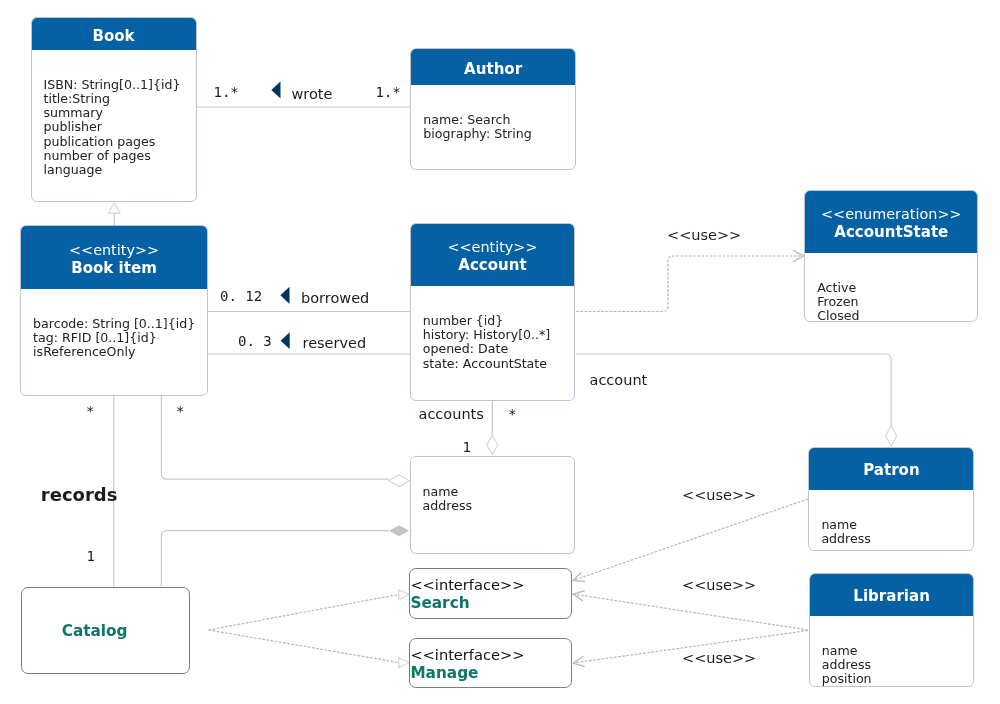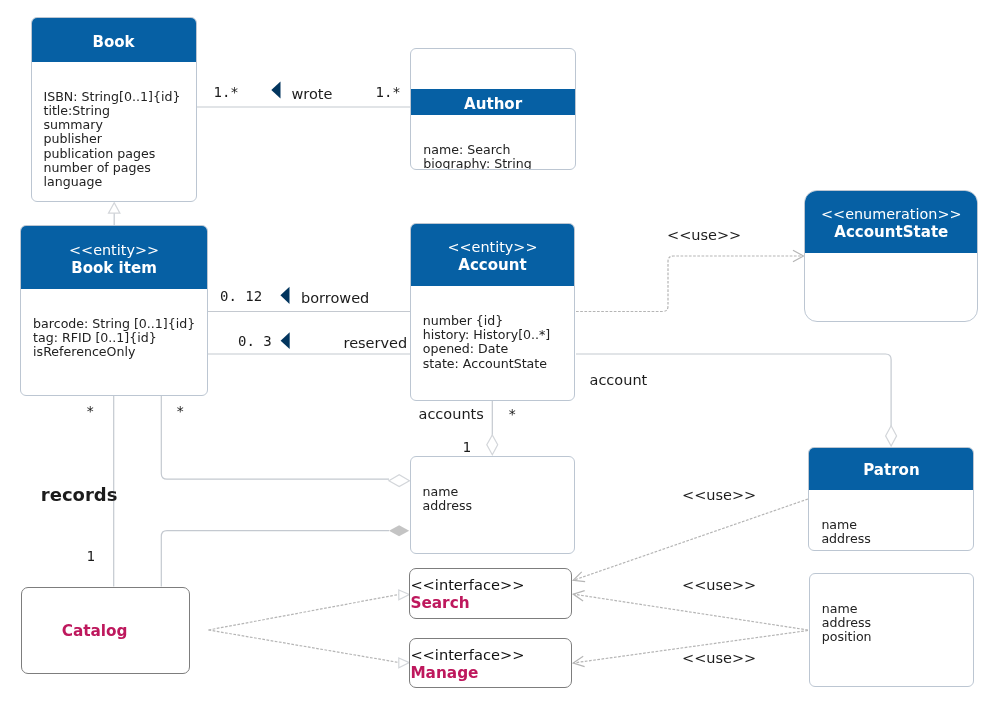--- a/index.html
+++ b/index.html
@@ -11,21 +11,21 @@
   .node{position:absolute;box-sizing:border-box;border-radius:6px;overflow:hidden;transform:translateZ(0);}
   .node.blue{border:1.3px solid #bcc6d2;background:#fff;}
   .node.plain{border:1.7px solid #7d7d7d;background:#fff;border-radius:7px;}
   .hdr{background:#0660A4;color:#fff;text-align:center;box-sizing:border-box;display:flex;flex-direction:column;align-items:center;justify-content:center;padding-top:4.5px;}
   .hdr .ster{display:block;font-weight:400;font-size:14.4px;line-height:17px;}
   .hdr .nm{display:block;font-weight:700;font-size:15.05px;line-height:19px;}
   .body{box-sizing:border-box;padding:28px 0 0 12px;}
   .attr{font-size:12.6px;line-height:14.2px;color:#222;white-space:nowrap;}
   .plainbody{display:flex;flex-direction:column;justify-content:center;height:100%;padding-top:2px;box-sizing:border-box;}
   .plainbody .ster{font-weight:400;font-size:14.6px;line-height:19px;color:#111;}
-  .plainbody .nm{font-weight:700;font-size:15.3px;line-height:19px;color:#be185d;}
+  .plainbody .nm{font-weight:700;font-size:15.3px;line-height:19px;color:#0f766e;}
   .lbl{position:absolute;transform:translateZ(0);font-size:14.5px;line-height:16px;color:#1c1c1c;white-space:nowrap;}
   .lbl.b{font-weight:700;font-size:18px;}
   .lbl.mono{font-family:"DejaVu Sans Mono",monospace;font-size:14px;}
 </style>
 </head>
 <body>
 
 <div id="stage">
   <svg id="svgroot" width="1000" height="704" viewBox="0 0 1000 704">
       <path d="M 196.5 107 L 411 107" stroke="#c4c9d0" stroke-width="1.2" fill="none"></path>
@@ -52,35 +52,35 @@
       <path d="M 808 630 L 573.2 594.1" stroke="#b5b5b5" stroke-width="1.2" stroke-dasharray="2.7 1.5" fill="none"></path>
       <path d="M 584.67 590.57 L 573.2 594.1 L 583.09 600.89" stroke="#b5b5b5" stroke-width="1.2" fill="none" stroke-linecap="butt" stroke-linejoin="miter"></path>
       <path d="M 808 630.5 L 573.2 663" stroke="#b5b5b5" stroke-width="1.2" stroke-dasharray="2.7 1.5" fill="none"></path>
       <path d="M 583.19 656.35 L 573.2 663 L 584.62 666.69" stroke="#b5b5b5" stroke-width="1.2" fill="none" stroke-linecap="butt" stroke-linejoin="miter"></path>
       <path d="M 208.5 630 L 399 594.4" stroke="#b5b5b5" stroke-width="1.2" stroke-dasharray="2.7 1.5" fill="none"></path>
       <path d="M 398.8 590.0 L 409.3 594.5 L 398.8 599.7 Z" fill="#fff" stroke="#d3d6da" stroke-width="1.2"></path>
       <path d="M 208.5 630 L 399 662.5" stroke="#b5b5b5" stroke-width="1.2" stroke-dasharray="2.7 1.5" fill="none"></path>
       <path d="M 398.8 658.0 L 409.3 662.6 L 398.8 667.8 Z" fill="#fff" stroke="#d3d6da" stroke-width="1.2"></path>
     </svg>
 <div class="node blue" style="left: 30.5px; top: 16.8px; width: 166px; height: 185.5px;">
-      <div class="hdr" style="height: 44px;">
+      <div class="hdr" style="height: 32px;">
         <span class="nm">Book</span>
       </div>
       <div class="body">
         <div class="attr">ISBN: String[0..1]{id}</div>
         <div class="attr">title:String</div>
         <div class="attr">summary</div>
         <div class="attr">publisher</div>
         <div class="attr">publication pages</div>
         <div class="attr">number of pages</div>
         <div class="attr">language</div>
       </div>
     </div>
     <div class="node blue" style="left: 410.3px; top: 47.8px; width: 165.6px; height: 122.4px;">
-      <div class="hdr" style="height: 26px; margin-top: 40px;">
+      <div class="hdr" style="height: 36px;">
         <span class="nm">Author</span>
       </div>
       <div class="body">
         <div class="attr">name: Search</div>
         <div class="attr">biography: String</div>
       </div>
     </div>
     <div class="node blue" style="left: 20.1px; top: 225.3px; width: 187.9px; height: 171px;">
       <div class="hdr" style="height: 62.3px;">
         <span class="ster">&lt;&lt;entity&gt;&gt;</span>
@@ -97,42 +97,50 @@
         <span class="ster">&lt;&lt;entity&gt;&gt;</span>
         <span class="nm">Account</span>
       </div>
       <div class="body">
         <div class="attr">number {id}</div>
         <div class="attr">history: History[0..*]</div>
         <div class="attr">opened: Date</div>
         <div class="attr">state: AccountState</div>
       </div>
     </div>
-    <div class="node blue" style="left: 804.2px; top: 190.1px; width: 174.2px; height: 132.3px; border-radius: 13px;">
+    <div class="node blue" style="left: 804.2px; top: 190.1px; width: 174.2px; height: 132.3px;">
       <div class="hdr" style="height: 61.7px;">
         <span class="ster">&lt;&lt;enumeration&gt;&gt;</span>
         <span class="nm">AccountState</span>
+      </div>
+      <div class="body">
+        <div class="attr">Active</div>
+        <div class="attr">Frozen</div>
+        <div class="attr">Closed</div>
       </div>
     </div>
     <div class="node blue" style="left: 409.6px; top: 455.6px; width: 165.4px; height: 98.7px;">
       <div class="body">
         <div class="attr">name</div>
         <div class="attr">address</div>
       </div>
     </div>
     <div class="node blue" style="left: 808.4px; top: 446.5px; width: 166.1px; height: 104.3px;">
       <div class="hdr" style="height: 42px;">
         <span class="nm">Patron</span>
       </div>
       <div class="body">
         <div class="attr">name</div>
         <div class="attr">address</div>
       </div>
     </div>
     <div class="node blue" style="left: 808.7px; top: 572.5px; width: 165.8px; height: 114.2px;">
+      <div class="hdr" style="height: 42px;">
+        <span class="nm">Librarian</span>
+      </div>
       <div class="body">
         <div class="attr">name</div>
         <div class="attr">address</div>
         <div class="attr">position</div>
       </div>
     </div>
     <div class="node plain" style="left: 409.4px; top: 567.9px; width: 162.9px; height: 51.2px;">
       <div class="plainbody">
         <span class="ster">&lt;&lt;interface&gt;&gt;</span>
         <span class="nm">Search</span>
@@ -147,21 +155,21 @@
     <div class="node plain" style="left: 20.7px; top: 586.5px; width: 169px; height: 87px; padding-left: 40px;">
       <div class="plainbody">
         <span class="nm">Catalog</span>
       </div>
     </div>
     <div class="lbl" style="left: 291.5px; top: 85.5px;">wrote</div>
     <div class="lbl mono" style="left: 213.5px; top: 83.5px;">1.*</div>
     <div class="lbl mono" style="left: 375.5px; top: 83.5px;">1.*</div>
     <div class="lbl" style="left: 301px; top: 290px;">borrowed</div>
     <div class="lbl mono" style="left: 220px; top: 288px;">0. 12</div>
-    <div class="lbl" style="left: 302.5px; top: 334.5px; margin-left: 41px;">reserved</div>
+    <div class="lbl" style="left: 302.5px; top: 334.5px;">reserved</div>
     <div class="lbl mono" style="left: 238px; top: 333px;">0. 3</div>
     <div class="lbl" style="left: 667px; top: 226.5px;">&lt;&lt;use&gt;&gt;</div>
     <div class="lbl" style="left: 682px; top: 486.5px;">&lt;&lt;use&gt;&gt;</div>
     <div class="lbl" style="left: 682px; top: 577px;">&lt;&lt;use&gt;&gt;</div>
     <div class="lbl" style="left: 682px; top: 650px;">&lt;&lt;use&gt;&gt;</div>
     <div class="lbl" style="left: 418.5px; top: 405.5px; text-align: center;">accounts</div>
     <div class="lbl mono" style="left: 508px; top: 406px;">*</div>
     <div class="lbl mono" style="left: 462.5px; top: 439px;">1</div>
     <div class="lbl" style="left: 589.5px; top: 371.5px;">account</div>
     <div class="lbl b" style="left: 40.8px; top: 486.5px;">records</div>

